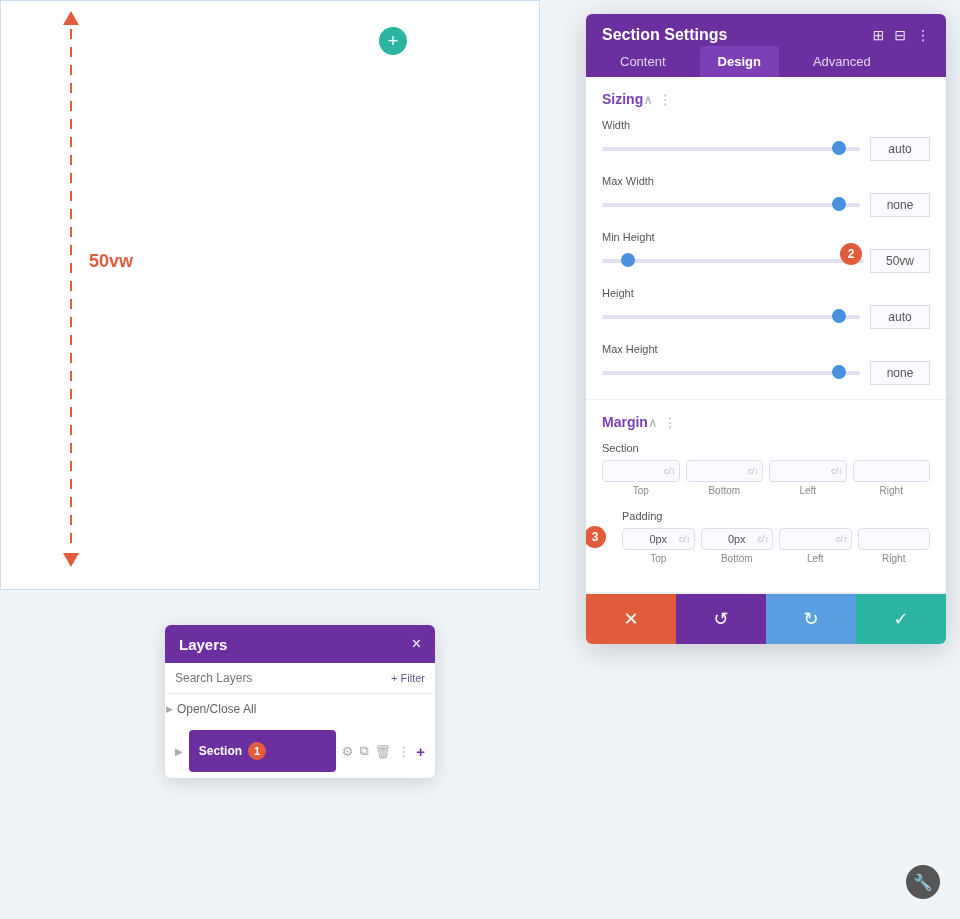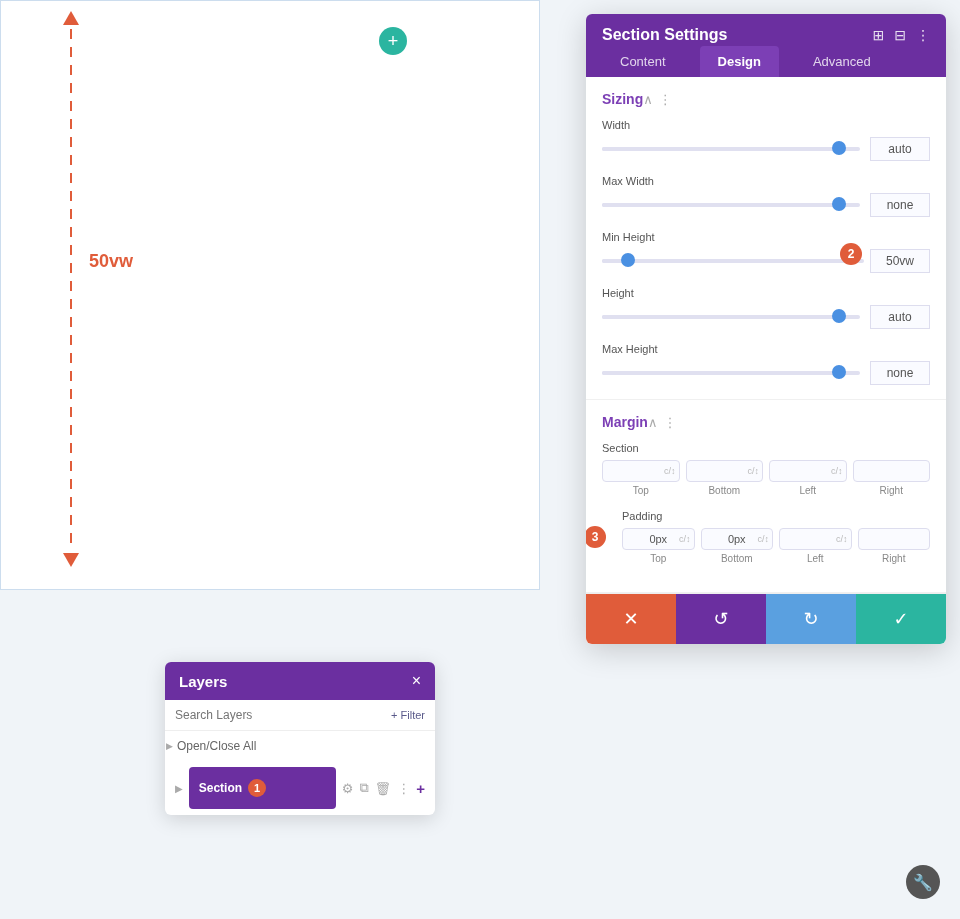--- a/index.html
+++ b/index.html
@@ -93,21 +93,20 @@
     
     .layers-panel {
       position: absolute;
       left: 165px;
       top: 625px;
       width: 270px;
       background: #fff;
       border-radius: 6px;
       box-shadow: 0 4px 20px rgba(0,0,0,0.15);
       overflow: hidden;
-      margin-top: 37px;
     }
 
     .layers-header {
       background: #6b2fa0;
       color: #fff;
       padding: 10px 14px;
       display: flex;
       align-items: center;
       justify-content: space-between;
     }

